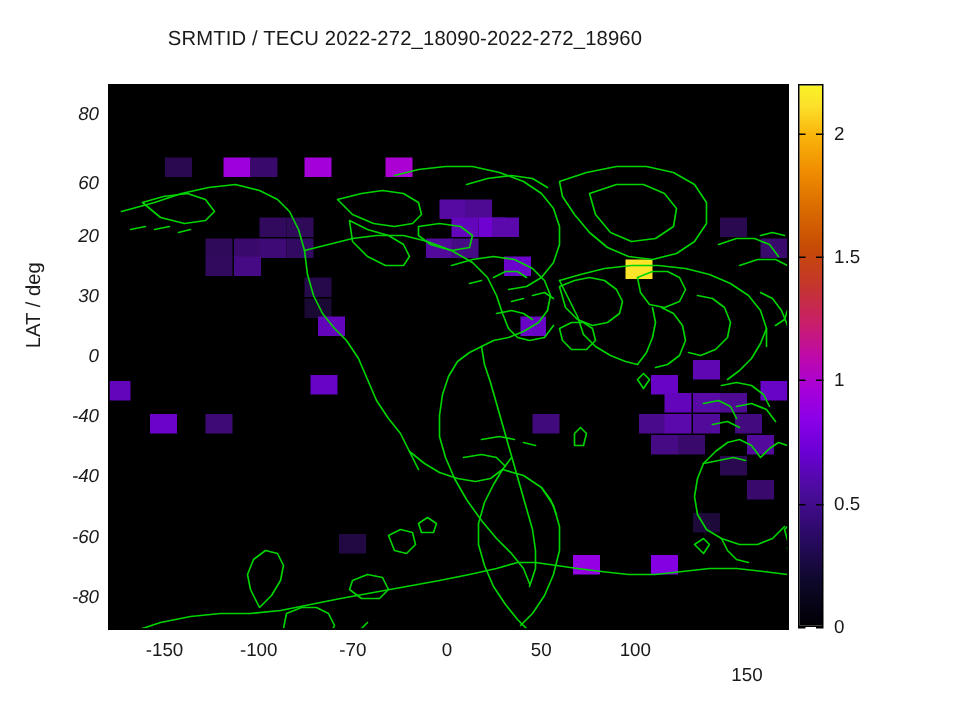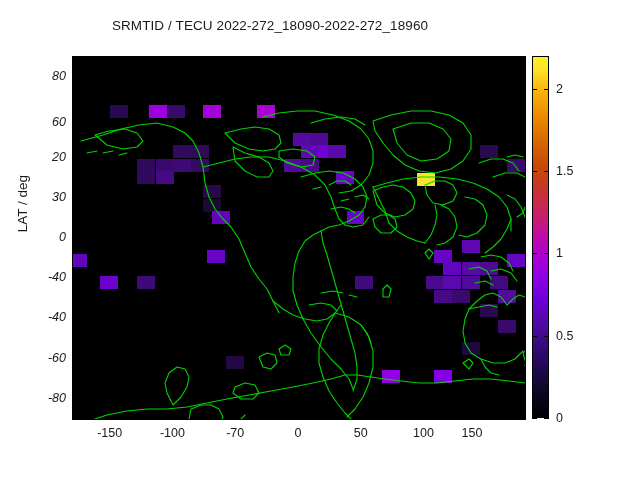--- a/index.html
+++ b/index.html
@@ -363,21 +363,21 @@
       <div class="ytick" style="top: 301.667px;">-60</div>
       <div class="ytick" style="top: 341.889px;">-80</div>
     </div>
   <div id="xlabels">
       <div class="xtick" style="left: 37.6667px;">-150</div>
       <div class="xtick" style="left: 100.444px;">-100</div>
       <div class="xtick" style="left: 163.222px;">-70</div>
       <div class="xtick" style="left: 226px;">0</div>
       <div class="xtick" style="left: 288.778px;">50</div>
       <div class="xtick" style="left: 351.556px;">100</div>
-      <div class="xtick" style="left: 400px;">150</div>
+      <div class="xtick" style="left: 426px; margin-top: 17px;">150</div>
     </div>
 
   <div id="ylabel-text">LAT / deg</div>
 
   <div id="colorbar-wrap">
     <div id="colorbar-gradient"></div>
   <div class="cb-tick left" style="top: 362px;"></div>
       <div class="cb-tick right" style="top: 362px;"></div>
       <div class="cb-tick left" style="top: 279.727px;"></div>
       <div class="cb-tick right" style="top: 279.727px;"></div>

